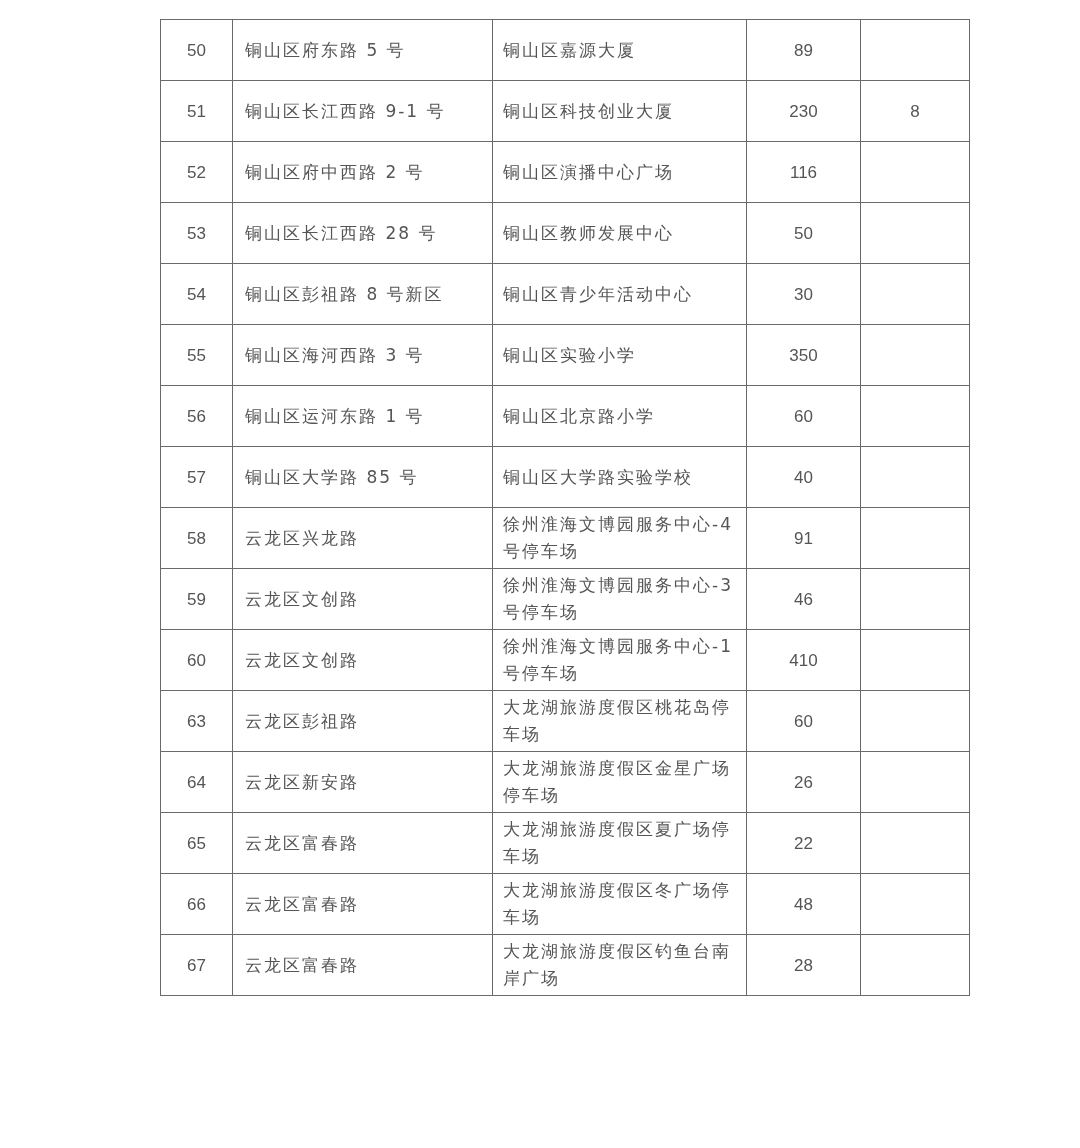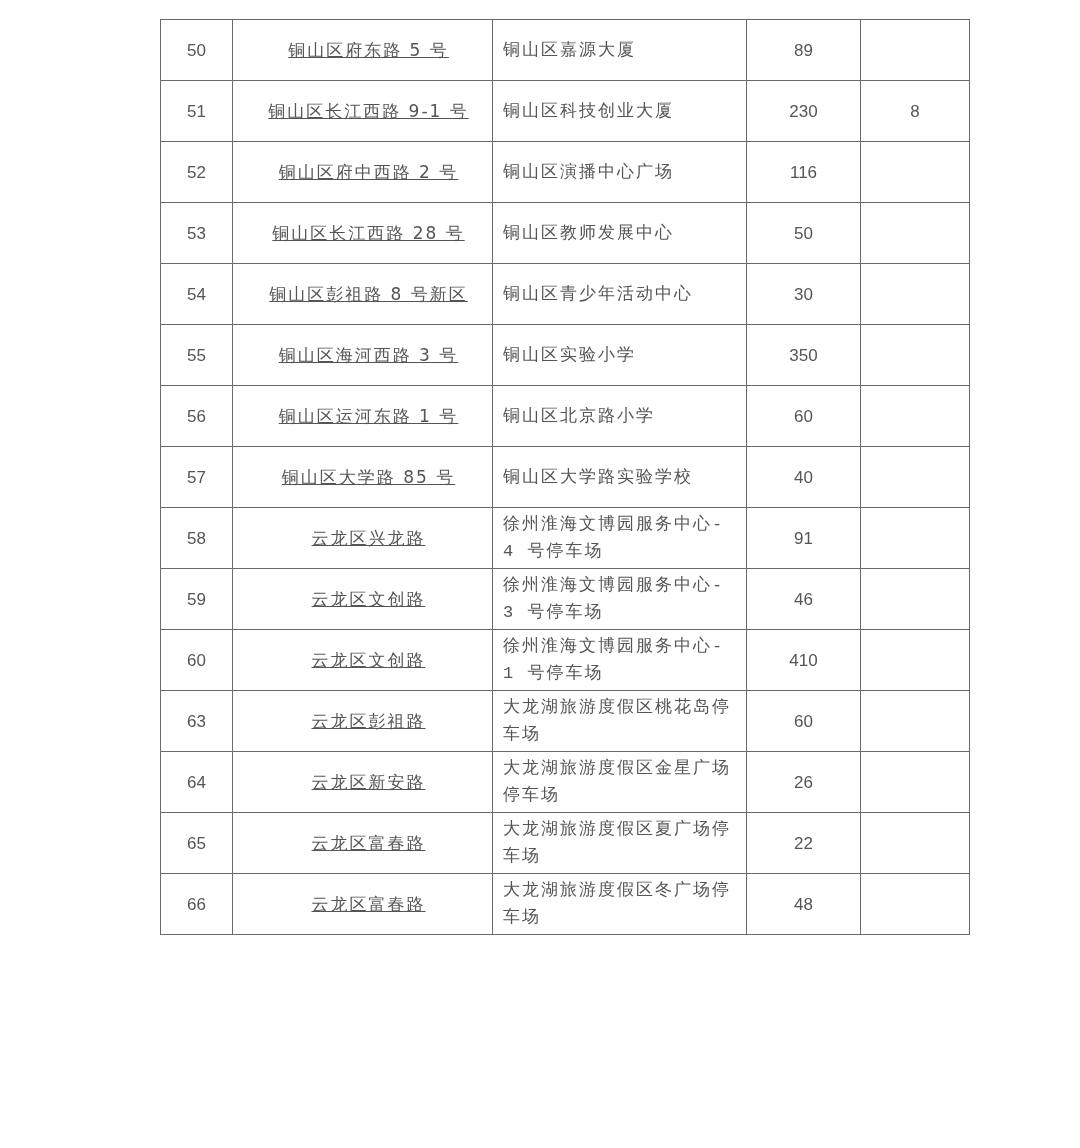--- a/index.html
+++ b/index.html
@@ -27,25 +27,25 @@
   .doc-table td {
     border: 1.5px solid #6a6a6a;
     height: 61px;
     padding: 0;
     vertical-align: middle;
     font-size: 17px;
     line-height: 27px;
     box-sizing: border-box;
   }
   .col-no   { width: 72px;  text-align: center; font-family: "Liberation Sans", sans-serif; font-size: 19px; }
-  .col-addr { width: 260px; text-align: center; padding-left: 12px !important; letter-spacing: 2px; text-decoration: underline; }
+  .col-addr { width: 260px; text-align: left; padding-left: 12px !important; letter-spacing: 2px; }
   .col-name { width: 254px; text-align: left; padding-left: 10px !important; letter-spacing: 2px; }
   .col-cnt  { width: 114px; text-align: center; font-family: "Liberation Sans", sans-serif; font-size: 19px; }
   .col-extra{ width: 109px; text-align: center; font-family: "Liberation Sans", sans-serif; font-size: 19px; }
-  .name-text { display: block; white-space: normal; word-break: break-all; padding-right: 10px; font-family: Liberation Mono, monospace; }
+  .name-text { display: block; white-space: normal; word-break: break-all; padding-right: 10px; }
 </style>
 </head>
 <body>
 
 <table class="doc-table">
   <colgroup>
     <col style="width:72px">
     <col style="width:260px">
     <col style="width:254px">
     <col style="width:114px">
@@ -197,14 +197,23 @@
   <tr>
     <td class="col-no">66</td>
     <td class="col-addr">云龙区富春路</td>
     <td class="col-name">
           <span class="name-text">大龙湖旅游度假区冬广场停车场</span>
         </td>
     <td class="col-cnt">48</td>
     <td class="col-extra"></td>
   </tr>
 
+  <tr>
+    <td class="col-no">67</td>
+    <td class="col-addr">云龙区富春路</td>
+    <td class="col-name">
+          <span class="name-text">大龙湖旅游度假区钓鱼台南岸广场</span>
+        </td>
+    <td class="col-cnt">28</td>
+    <td class="col-extra"></td>
+  </tr>
 </tbody>
 </table>
 
 </body></html>

